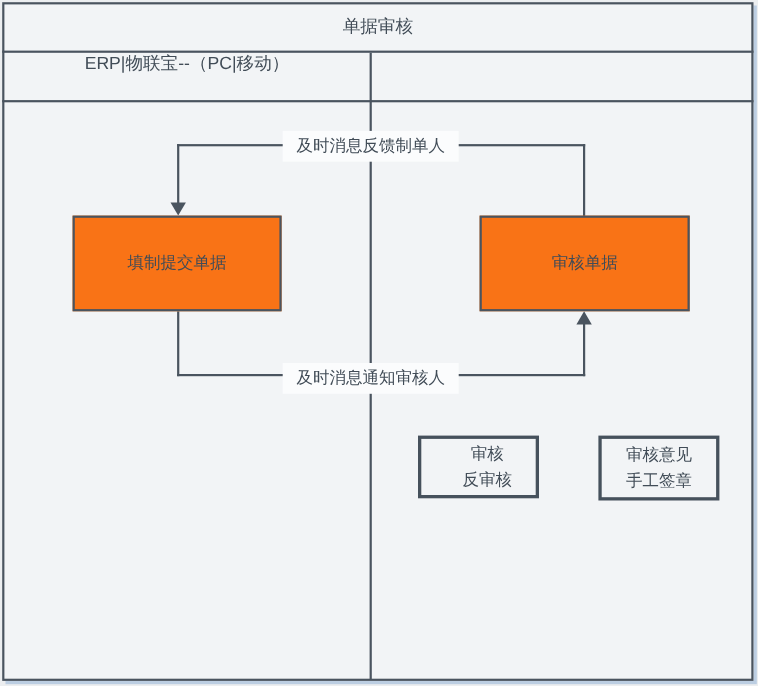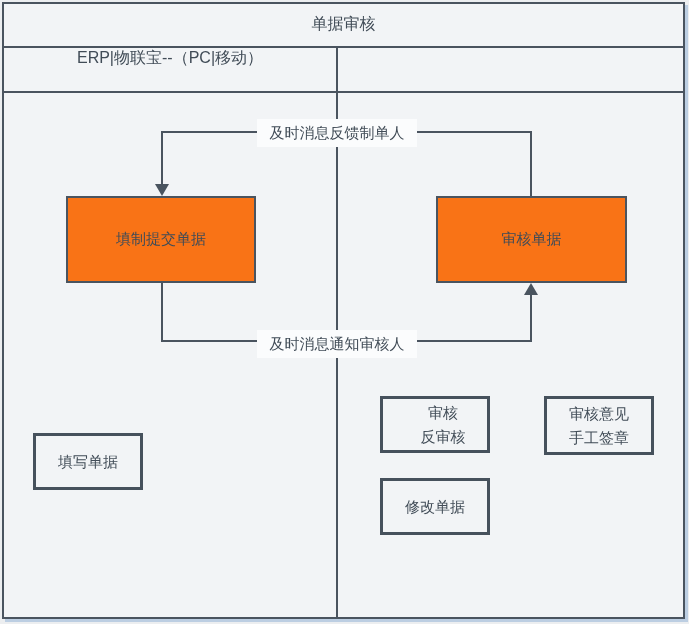--- a/index.html
+++ b/index.html
@@ -121,29 +121,23 @@
   <div class="arrow arrow-up" style="left:524px; top:283px;"></div>
   <div class="conn-label" style="left:257px; top:330px; width:160px; height:28px;">及时消息通知审核人</div>
 
   <div class="flow-box" style="left:66px; top:196px; width:190px; height:87px;">
     <span>填制提交单据</span>
   </div>
   <div class="flow-box" style="left:436px; top:196px; width:191px; height:87px;">
     <span>审核单据</span>
   </div>
 
-  <div class="action-box" style="left:33px; top:433px; width:110px; height:57px;">
-    <span>填写单据</span>
-  </div>
 
   <div class="action-box" style="left:380px; top:396px; width:110px; height:57px;padding-left:16px;">
     <span>审核</span>
     <span>反审核</span>
   </div>
   <div class="action-box" style="left:532px; top:396px; width:110px; height:59px;margin-left:12px;">
     <span>审核意见</span>
     <span>手工签章</span>
   </div>
-  <div class="action-box" style="left:380px; top:478px; width:110px; height:57px;">
-    <span>修改单据</span>
-  </div>
 
 </div>
 
 </body></html>

